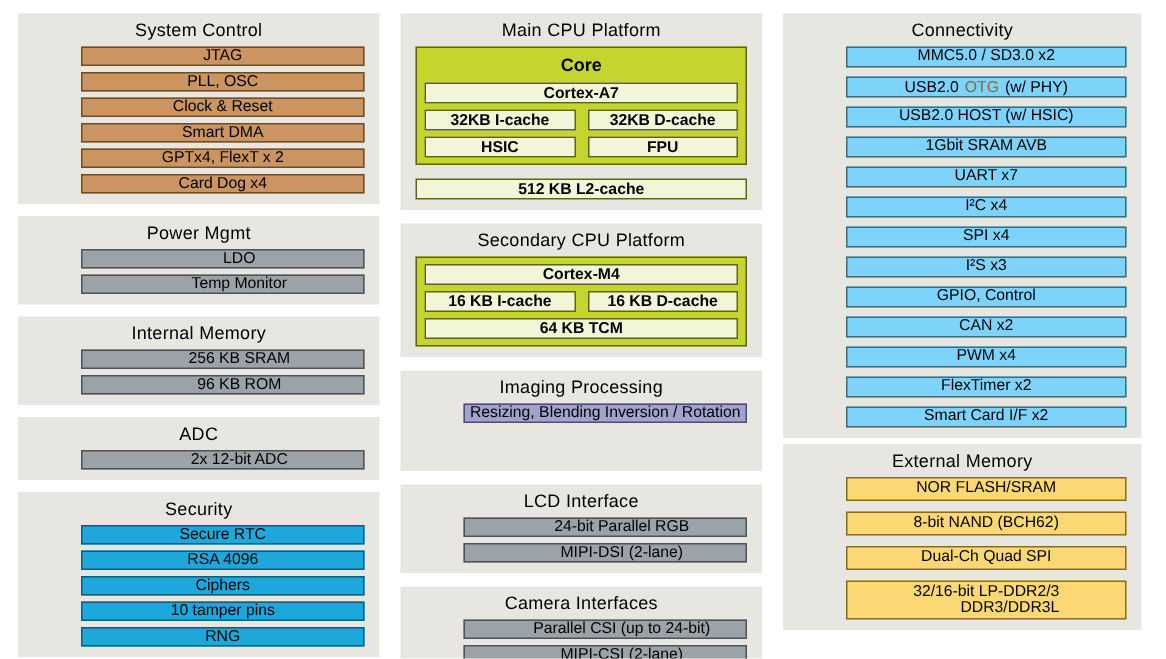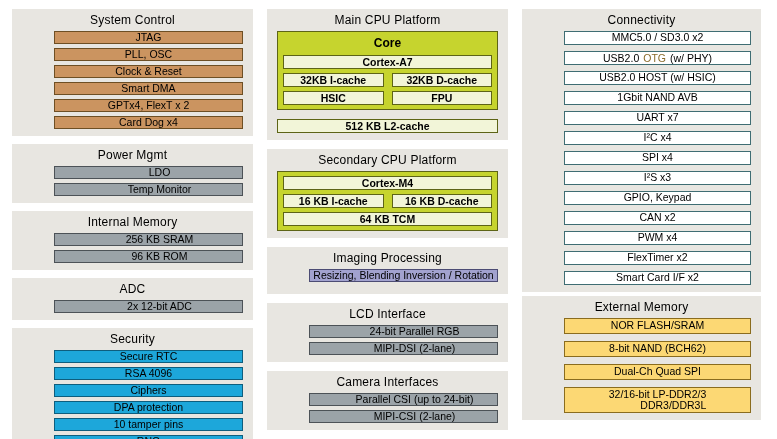--- a/index.html
+++ b/index.html
@@ -15,31 +15,31 @@
   .panel-title { font-size:12px; font-weight:normal; text-align:center; padding:2px 0 4px 0; letter-spacing:.2px; }
 
   .bars { display:flex; flex-direction:column; gap:4px; }
   .bar { height:13px; display:flex; align-items:center; justify-content:center;
          border:1px solid #45453e; font-size:10.5px; font-weight:normal; line-height:1.05;
          text-align:right; white-space:pre-line;margin-left:32px; }
 
   .c-orange .bar { background:#cb9460; border-color:#6e4f24; }
   .c-gray   .bar { background:#9ba3a8; border-color:#4c5257;padding-left:22px; }
   .c-blue   .bar { background:#1da7da; border-color:#0e5e7e; }
-  .c-cyan   .bar { background:#ffffff; border-color:#3f6d73; }
+  .c-cyan   .bar { background:#7dd3fc; border-color:#3f6d73; }
   .c-yellow .bar { background:#fcd874; border-color:#8a6c1e; }
   .c-lav    .bar { background:#a2a2cf; border-color:#4c4c74; }
 
   .conn .bars { gap:6px; }
   .conn .bar  { height:14px; }
 
   .extmem .bars { gap:7px; }
   .extmem .bar  { min-height:16px; height:auto; padding:1px 0; }
 
-  .imaging { padding-bottom:12px; }
+  .imaging { padding-bottom:32px; }
 
   
   .core-box { background:#c6d42e; border:1px solid #5d6416; padding:4px 5px; display:flex; flex-direction:column; gap:4px; }
   .core-label { font-size:12px; font-weight:bold; text-align:center; padding-bottom:1px; }
   .pale { background:#f2f5d8; border:1px solid #5d6416; height:14px; display:flex; align-items:center; justify-content:center;
           font-size:10.5px; font-weight:bold; }
   .pair { display:flex; gap:8px; }
   .pair .pale { flex:1; }
   .l2-gap { height:9px; }
 
@@ -87,21 +87,20 @@
           <div class="bar">2x 12-bit ADC</div>
         </div>
     </div>
 
     <div class="panel c-blue">
       <div class="panel-title">Security</div>
       <div class="bars">
           <div class="bar">Secure RTC</div>
           <div class="bar">RSA 4096</div>
           <div class="bar">Ciphers</div>
-          <div class="bar">DPA protection</div>
           <div class="bar">10 tamper pins</div>
           <div class="bar">RNG</div>
         </div>
     </div>
 
   </div>
 
   <div class="col col-mid">
 
     <div class="panel">
@@ -160,26 +159,26 @@
   </div>
 
   <div class="col col-right">
 
     <div class="panel c-cyan conn">
       <div class="panel-title">Connectivity</div>
       <div class="bars">
           <div class="bar">MMC5.0 / SD3.0 x2</div>
           <div class="bar"><span>USB2.0</span><span class="hl">OTG</span><span>(w/ PHY)</span></div>
           <div class="bar">USB2.0 HOST (w/ HSIC)</div>
-          <div class="bar">1Gbit NAND AVB</div>
+          <div class="bar">1Gbit SRAM AVB</div>
           <div class="bar">UART x7</div>
           <div class="bar">I²C x4</div>
           <div class="bar">SPI x4</div>
           <div class="bar">I²S x3</div>
-          <div class="bar">GPIO, Keypad</div>
+          <div class="bar">GPIO, Control</div>
           <div class="bar">CAN x2</div>
           <div class="bar">PWM x4</div>
           <div class="bar">FlexTimer x2</div>
           <div class="bar">Smart Card I/F x2</div>
         </div>
     </div>
 
     <div class="panel c-yellow extmem">
       <div class="panel-title">External Memory</div>
       <div class="bars">

